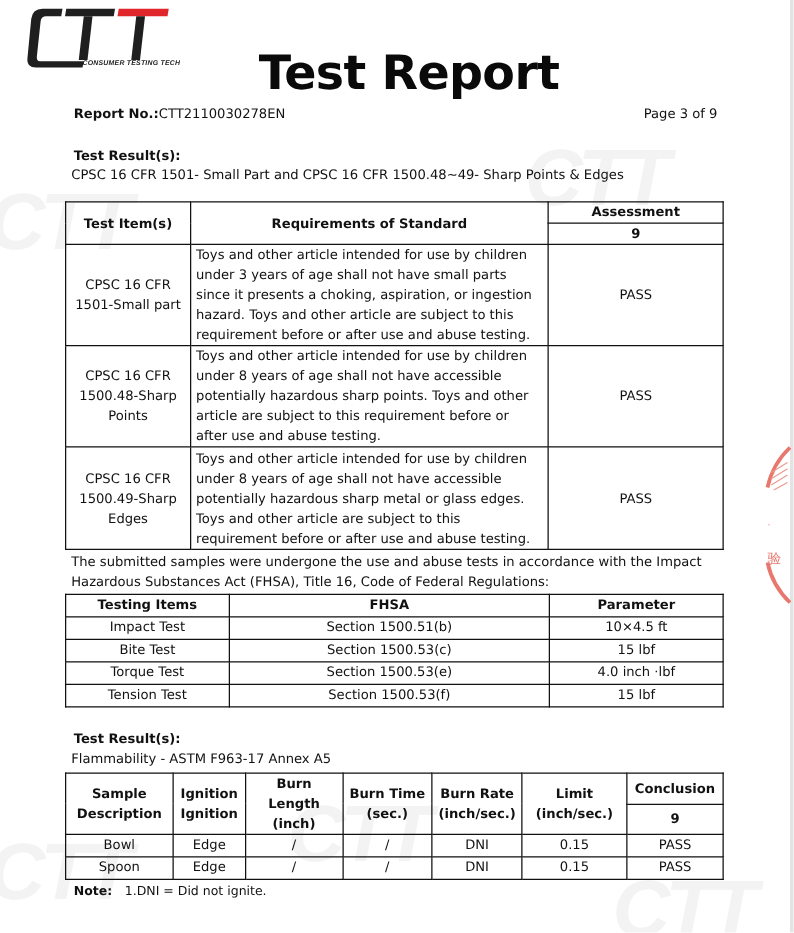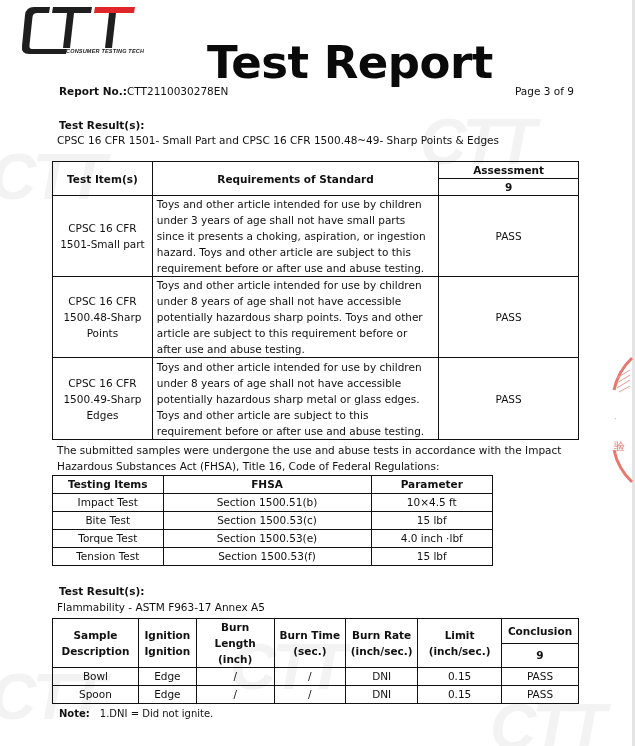--- a/index.html
+++ b/index.html
@@ -8,21 +8,21 @@
     background: #ffffff; color: #111;
     font-family: "DejaVu Sans", sans-serif;
   }
   .page-edge { position: absolute; right: 0; top: 0; width: 3px; height: 746px; background: #e4e4e4; }
   .watermark { position: absolute; font-family: "Liberation Sans", sans-serif; font-weight: bold; font-style: italic;
     color: #f3f3f3; font-size: 64px; letter-spacing: -4px; z-index: 0; }
   .logo { position: absolute; left: 20px; top: 2px; width: 120px; height: 58px; }
   .logo-sub { position: absolute; left: 66px; top: 48px; font-family: "Liberation Sans", sans-serif; font-size: 5.5px;
     font-weight: bold; font-style: italic; color: #222; letter-spacing: 0.2px; white-space: nowrap; }
   .title { position: absolute; left: 207px; top: 36px; font-family: "DejaVu Sans", sans-serif; font-weight: bold;
-    font-size: 45px; color: #0a0a0a; letter-spacing: -0.5px; }
+    font-size: 38px; color: #0a0a0a; letter-spacing: -0.5px; }
   .report-no { position: absolute; left: 59px; top: 85px; font-size: 10.5px; }
   .report-no b { font-weight: bold; }
   .page-no { position: absolute; left: 515px; top: 85px; font-size: 10.5px; }
   .sec-label { position: absolute; left: 59px; font-size: 10.5px; font-weight: bold; }
   .sec-sub { position: absolute; left: 57px; font-size: 10.5px; white-space: nowrap; }
   table { position: absolute; border-collapse: collapse; font-size: 10.5px; z-index: 1; background: transparent; }
   td, th { border: 1px solid #111; padding: 0 4px; text-align: center; vertical-align: middle; line-height: 16px; }
   th { font-weight: bold; }
   td.req { text-align: left; padding: 0 4px; line-height: 16px; }
   .note { position: absolute; left: 59px; top: 708px; font-size: 10px; }
@@ -90,21 +90,21 @@
     <td><span>CPSC 16 CFR</span><br><span>1500.49-Sharp</span><br><span>Edges</span></td>
     <td class="req">Toys and other article intended for use by children under 8 years of age shall not have accessible potentially hazardous sharp metal or glass edges. Toys and other article are subject to this requirement before or after use and abuse testing.</td>
     <td>PASS</td>
   </tr>
 </tbody>
   </table>
 
 <div class="sec-sub" style="top:444px;">The submitted samples were undergone the use and abuse tests in accordance with the Impact</div>
 <div class="sec-sub" style="top:460px;">Hazardous Substances Act (FHSA), Title 16, Code of Federal Regulations:</div>
 
-<table style="left:52px; top:475px; width:441px;">
+<table style="left:52px; top:475px; width:527px;">
   <colgroup>
       <col style="width:131px">
       <col style="width:257px">
       <col style="width:139px">
     </colgroup>
   <tbody>
       <tr style="height:18px;">
     <th style="line-height:15px;">Testing Items</th>
     <th style="line-height:15px;">FHSA</th>
     <th style="line-height:15px;">Parameter</th>

